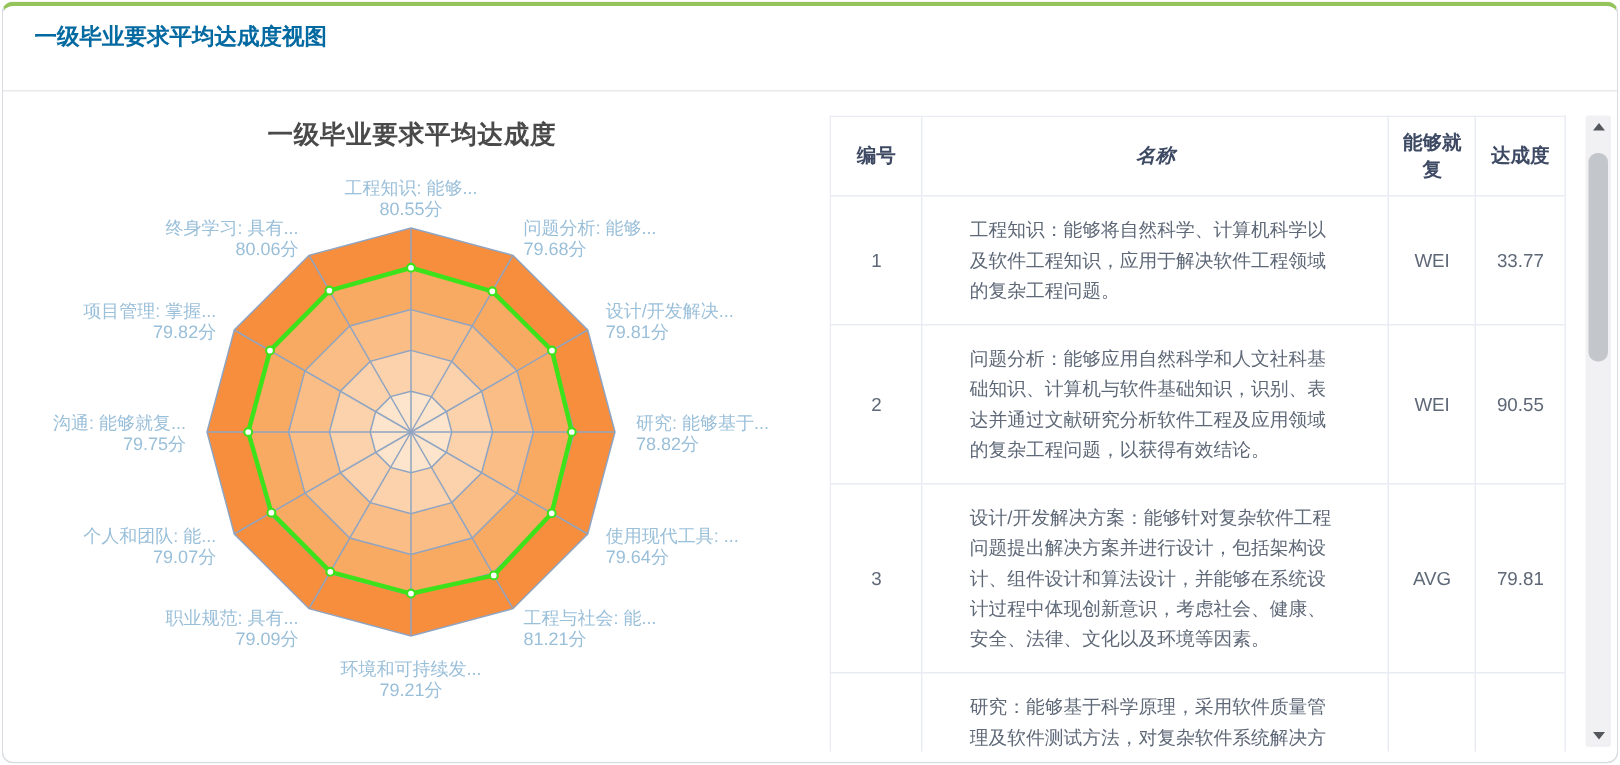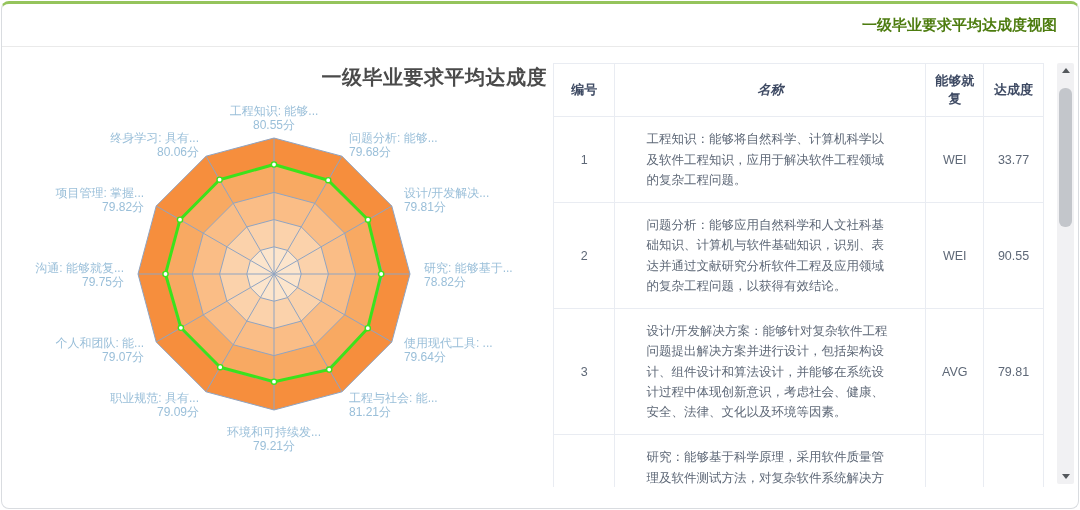--- a/index.html
+++ b/index.html
@@ -11,32 +11,32 @@
   }
   .card {
     width:1078px; height:508px; margin:1px;
     background:#fff;
     border:1px solid #d9dce0;
     border-top:3px solid #95c45c;
     border-radius:8px;
     overflow:hidden;
   }
   .card-header {
-    height:43px; line-height:42px;
+    height:57px; line-height:42px;
     padding:0 21px;
     border-bottom:1px solid #eaeaea;
-    font-size:15px; font-weight:bold; color:#4d7c0f;text-align:right;
+    font-size:15px; font-weight:bold; color:#0369a1;
   }
   .content { display:flex; height:461px; }
 
   
   .chart-panel { position:relative; flex:0 0 545px; width:545px; height:100%; }
   .chart-title {
     position:absolute; top:17px; left:0; width:100%;
-    text-align:right; font-size:20px; font-weight:bold; color:#4a4a4a;
+    text-align:center; font-size:17px; font-weight:bold; color:#4a4a4a;
     letter-spacing:0.5px;
   }
   #radar-svg { position:absolute; top:0; left:0; }
   #radar-svg text { font-family:"Liberation Sans", sans-serif; }
 
   
   .table-panel { position:relative; flex:1; padding:16px 38px 0 6px; height:100%; }
   .table-clip { overflow:hidden; height:424px; }
   table {
     border-collapse:collapse; width:491px;

